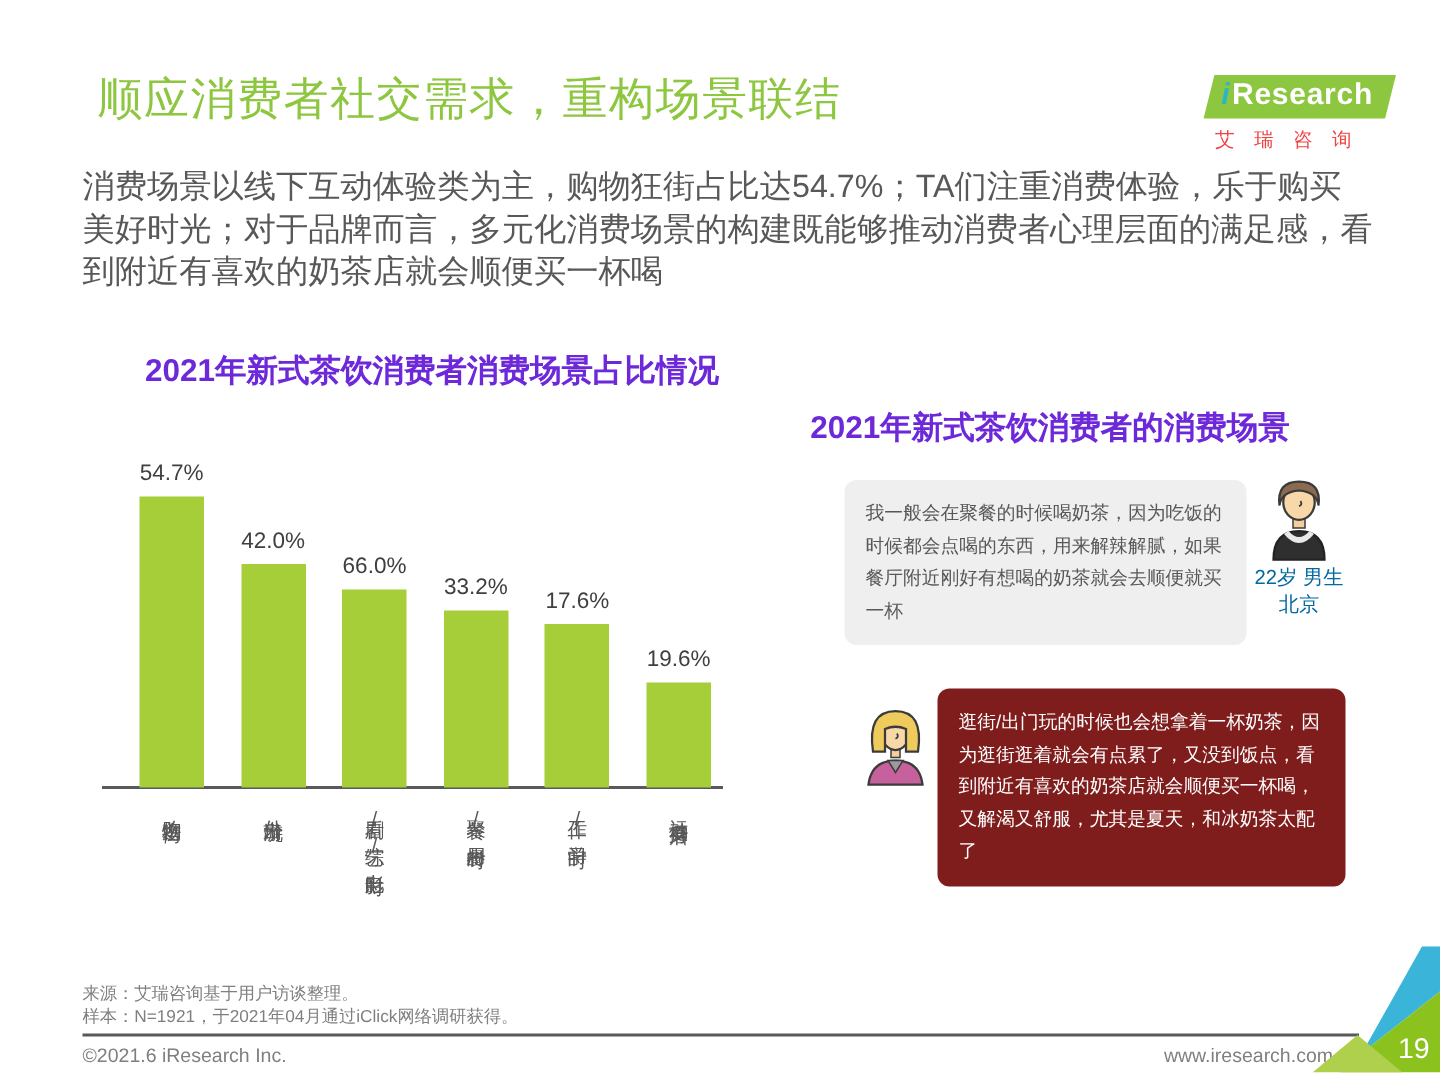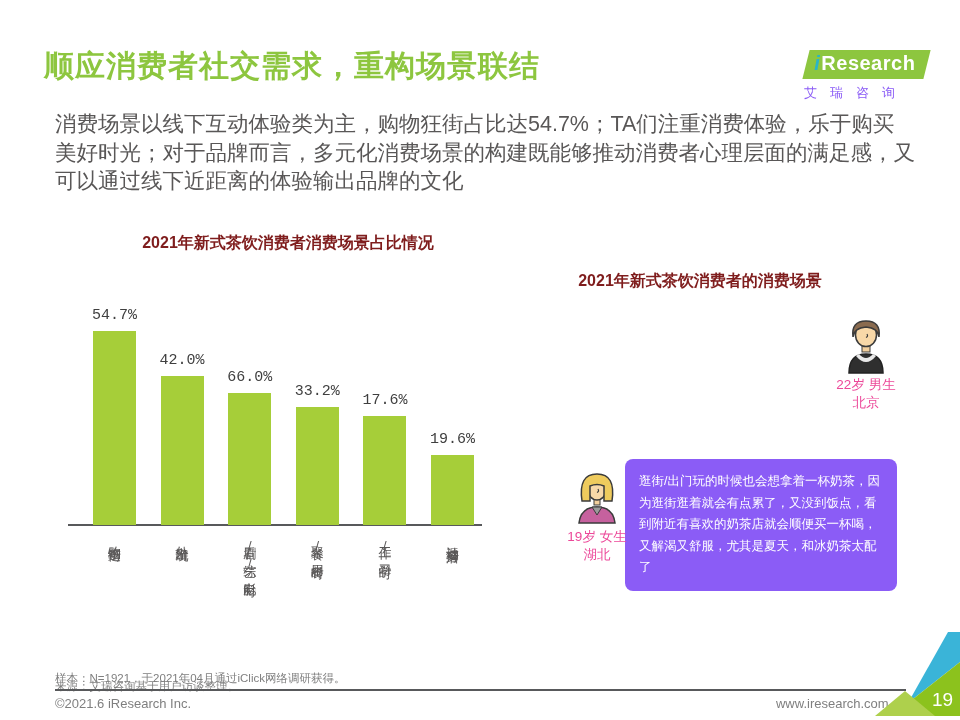--- a/index.html
+++ b/index.html
@@ -1,81 +1,81 @@
 <!DOCTYPE html>
 <html><head>
 <meta charset="utf-8">
 <style>
   * { margin:0; padding:0; box-sizing:border-box; }
   body { font-family:"Liberation Sans","DejaVu Sans",sans-serif; background:#fff; }
   .page { position:relative; width:960px; height:720px; background:#ffffff; overflow:hidden; }
 
-  .main-title { position:absolute; left:44px; top:46px; font-size:30px; font-weight:bold;
+  .main-title { position:absolute; left:65px; top:46px; font-size:30px; font-weight:normal;
                 color:#8dc63f; letter-spacing:1px; }
 
   .intro { position:absolute; left:55px; top:110px; width:860px; font-size:21.5px;
            line-height:28.5px; color:#595757; }
 
   
   .logo { position:absolute; left:798px; top:50px; width:116px; }
   .logo-block { display:inline-block; background:#8dc63f; transform:skewX(-14deg);
                 padding:2px 12px 4px 8px; margin-left:8px; }
   .logo-inner { transform:skewX(14deg); display:inline-block; font-size:20px; color:#ffffff;
                 font-weight:bold; letter-spacing:0.5px; }
   .logo-i { color:#2ab5c8; font-style:italic; margin-right:1px; }
-  .logo-cn { margin-top:5px; margin-left:6px; font-size:13px; color:#8b5cf6; letter-spacing:13px; white-space:nowrap; }
+  .logo-cn { margin-top:5px; margin-left:6px; font-size:13px; color:#ef4444; letter-spacing:13px; white-space:nowrap;text-align:right; }
 
   
-  .chart-title { position:absolute; top:233px; font-size:16px; font-weight:bold; color:#7f1d1d; text-align:center; }
+  .chart-title { position:absolute; top:233px; font-size:21px; font-weight:bold; color:#6d28d9; text-align:center; }
   .chart-title.left  { left:68px;  width:440px; }
   .chart-title.right { left:530px; width:340px;margin-top:38px; }
 
   
-  .plot { position:absolute; left:68px; top:290px; width:414px; height:235px;font-family:Liberation Mono, monospace; }
+  .plot { position:absolute; left:68px; top:290px; width:414px; height:235px; }
   .axis { position:absolute; left:0; bottom:-1px; width:414px; height:2px; background:#58595b; }
   .bar { position:absolute; bottom:0; width:43px; background:#a6ce39; }
   .bar-value { position:absolute; width:75px; text-align:center; font-size:15px; color:#3f3f3f; }
   .xlabels { position:absolute; left:68px; top:536px; width:414px; height:130px; }
   .x-label { position:absolute; top:0; writing-mode:vertical-rl; text-orientation:upright;
              font-size:13px; line-height:16px; letter-spacing:1px; color:#595757; }
 
   
   .quote-box { position:absolute; border-radius:8px; padding:12px 14px; font-size:12.5px; line-height:21.5px; }
   .quote-gray  { left:563px; top:320px; width:268px; min-height:100px; background:#efefef; color:#595757; }
-  .quote-green { left:625px; top:459px; width:272px; min-height:112px; background:#8b5cf6; color:#ffffff; }
-  .persona-label { position:absolute; text-align:center; font-size:13.5px; line-height:18px; color:#ec4899; }
+  .quote-green { left:625px; top:459px; width:272px; min-height:112px; background:#7f1d1d; color:#ffffff; }
+  .persona-label { position:absolute; text-align:center; font-size:13.5px; line-height:18px; color:#0369a1; }
   .persona-male   { left:818px; top:376px; width:96px; }
   .persona-female { left:549px; top:528px; width:96px; }
   .avatar { position:absolute; }
   .avatar-male   { left:842px; top:316px; }
   .avatar-female { left:574px; top:470px; }
 
   
   .src-note { position:absolute; left:55px; font-size:11.5px; line-height:15px; color:#7f7f7f; }
-  .src-1 { top:656px;margin-top:23px; } .src-2 { top:671px; }
+  .src-1 { top:656px; } .src-2 { top:671px; }
   .divider { position:absolute; left:55px; top:689px; width:851px; height:2px; background:#58595b; }
   .copyright { position:absolute; left:55px; top:696px; font-size:13px; color:#7f7f7f; }
   .website { position:absolute; left:700px; top:696px; width:206px; text-align:right; font-size:13px; color:#7f7f7f; }
   .corner { position:absolute; right:0; bottom:0; }
 </style>
 </head>
 <body>
 
 <div class="page">
 
   <div class="main-title">顺应消费者社交需求，重构场景联结</div>
 
   <div class="logo">
     <div class="logo-block">
       <span class="logo-inner"><span class="logo-i">i</span><span>Research</span></span>
     </div>
     <div class="logo-cn">艾瑞咨询</div>
   </div>
 
-  <div class="intro">消费场景以线下互动体验类为主，购物狂街占比达54.7%；TA们注重消费体验，乐于购买美好时光；对于品牌而言，多元化消费场景的构建既能够推动消费者心理层面的满足感，又可以通过线下近距离的体验输出品牌的文化</div>
+  <div class="intro">消费场景以线下互动体验类为主，购物狂街占比达54.7%；TA们注重消费体验，乐于购买美好时光；对于品牌而言，多元化消费场景的构建既能够推动消费者心理层面的满足感，看到附近有喜欢的奶茶店就会顺便买一杯喝</div>
 
   <div class="chart-title left">2021年新式茶饮消费者消费场景占比情况</div>
   <div class="chart-title right">2021年新式茶饮消费者的消费场景</div>
 
   <div class="plot">
     <div class="axis"></div>
   <div class="bar" style="left: 25px; height: 194px; width: 43px; background: rgb(166, 206, 57);"></div>
       <div class="bar-value" style="left: 9px; bottom: 201px;">54.7%</div>
       <div class="bar" style="left: 92.6px; height: 149px; width: 43px; background: rgb(166, 206, 57);"></div>
       <div class="bar-value" style="left: 76.6px; bottom: 156px; margin-top: 17px;">42.0%</div>
@@ -90,20 +90,21 @@
     </div>
   <div class="xlabels">
       <div class="x-label" style="left: 38px;">购物逛街</div>
       <div class="x-label" style="left: 105.6px;">外出游玩</div>
       <div class="x-label" style="left: 173.2px;">看剧/综艺/电影时</div>
       <div class="x-label" style="left: 240.8px;">聚餐/用餐时</div>
       <div class="x-label" style="left: 308.4px;">工作/学习时</div>
       <div class="x-label" style="left: 376px;">运动健身后</div>
     </div>
 
+  <div class="quote-box quote-gray">我一般会在聚餐的时候喝奶茶，因为吃饭的时候都会点喝的东西，用来解辣解腻，如果餐厅附近刚好有想喝的奶茶就会去顺便就买一杯</div>
   <div class="avatar avatar-male">
     <svg width="48" height="58" viewBox="0 0 48 58">
       <path d="M7 57 Q7 38 24 38 Q41 38 41 57 Z" fill="#2f2f2f" stroke="#222" stroke-width="1.5"></path>
       <path d="M14 40 Q24 52 34 40 L31 38 Q24 46 17 38 Z" fill="#e9e9e9"></path>
       <rect x="20" y="26" width="8" height="10" fill="#f2cf9d" stroke="#3b3b3b" stroke-width="1"></rect>
       <ellipse cx="24" cy="19" rx="10.5" ry="11.5" fill="#f8d8a8" stroke="#3b3b3b" stroke-width="1.5"></ellipse>
       <path d="M11 21 Q9 5 24 5 Q39 5 37 21 Q36 12 24 11 Q12 12 11 21 Z" fill="#8a6b4f" stroke="#3b3b3b" stroke-width="1.5"></path>
       <path d="M25 18 q1.5 2.5 -1 3.5" fill="none" stroke="#3b3b3b" stroke-width="1.2"></path>
     </svg>
   </div>
@@ -116,24 +117,20 @@
   <div class="avatar avatar-female">
     <svg width="46" height="54" viewBox="0 0 46 54">
       <path d="M5 53 Q7 37 23 37 Q39 37 41 53 Z" fill="#c6619e" stroke="#3b3b3b" stroke-width="1.5"></path>
       <path d="M18 37 L23 45 L28 37 Z" fill="#9b9b9b" stroke="#3b3b3b" stroke-width="1"></path>
       <rect x="20" y="26" width="6" height="9" fill="#f2cf9d" stroke="#3b3b3b" stroke-width="1"></rect>
       <ellipse cx="23" cy="20" rx="9" ry="10" fill="#f8d8a8" stroke="#3b3b3b" stroke-width="1.5"></ellipse>
       <path d="M8 31 Q4 4 23 4 Q42 4 38 31 L30 31 L30 16 Q23 13 16 16 L16 31 Z" fill="#efcb5d" stroke="#3b3b3b" stroke-width="1.5"></path>
       <path d="M24 19 q1.5 2.5 -1 3.5" fill="none" stroke="#3b3b3b" stroke-width="1.2"></path>
     </svg>
   </div>
-  <div class="persona-label persona-female">
-    <div>19岁 女生</div>
-    <div>湖北</div>
-  </div>
 
   <div class="src-note src-1">来源：艾瑞咨询基于用户访谈整理。</div>
   <div class="src-note src-2">样本：N=1921，于2021年04月通过iClick网络调研获得。</div>
   <div class="divider"></div>
   <div class="copyright">©2021.6 iResearch Inc.</div>
   <div class="website">www.iresearch.com.cn</div>
 
   <div class="corner">
     <svg width="130" height="100" viewBox="0 0 130 100">
       <polygon points="118,16 130,16 130,46 78,87" fill="#3ab4d8"></polygon>

